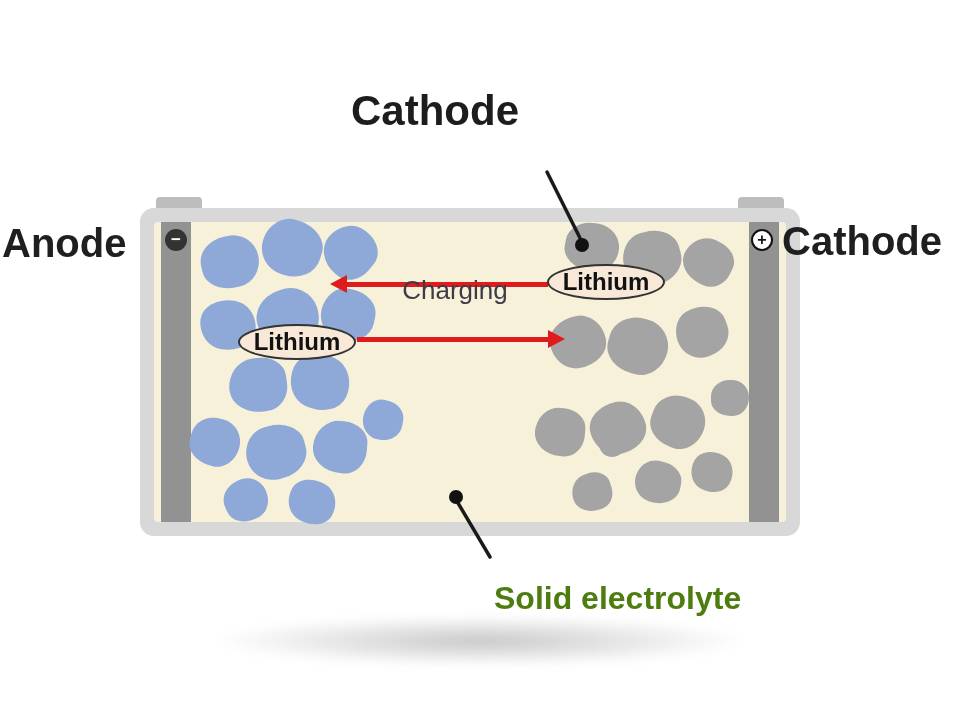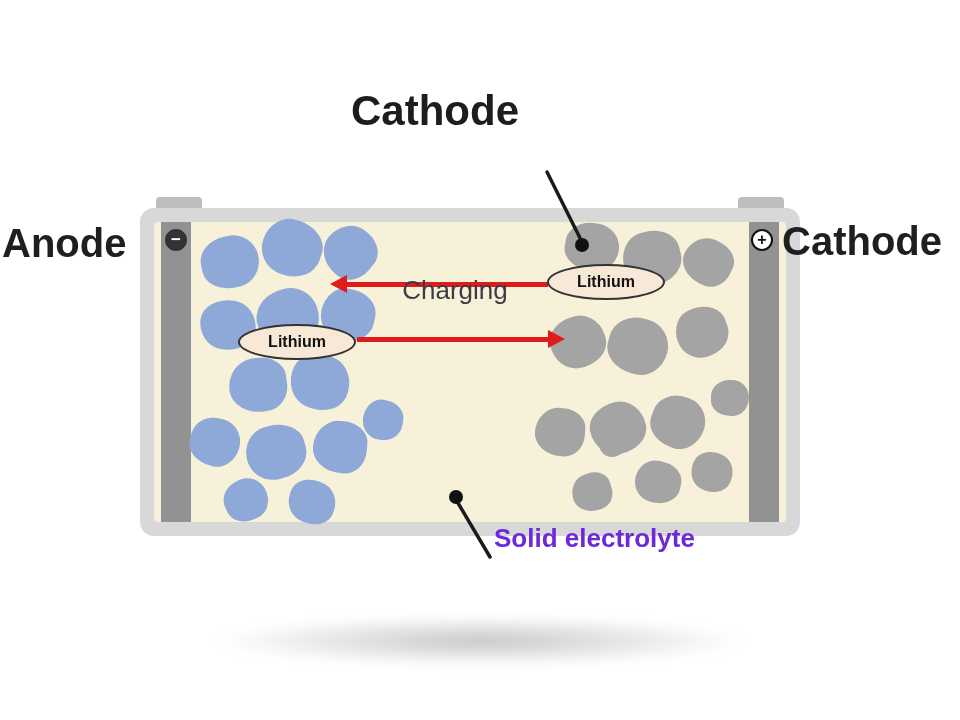--- a/index.html
+++ b/index.html
@@ -37,32 +37,32 @@
     border-top:9px solid transparent;border-bottom:9px solid transparent;
     border-right:17px solid var(--arrow,#e01b1b);}
   .discharging-line{left:357px;top:337px;width:192px;}
   .discharging-head{left:548px;top:330px;width:0;height:0;
     border-top:9px solid transparent;border-bottom:9px solid transparent;
     border-left:17px solid var(--arrow,#e01b1b);}
 
   
   .lithium{width:118px;height:36px;border-radius:50%;background:var(--lithium-fill,#f8e8d8);
     border:2px solid #333;box-sizing:border-box;display:flex;align-items:center;justify-content:center;
-    font-size:16px;font-weight:bold;color:#111;}
+    font-size:24px;font-weight:bold;color:#111;}
   .lithium.near-cathode{left:547px;top:264px;}
   .lithium.near-anode{left:238px;top:324px;}
 
   
   .heading{left:280px;top:86px;width:310px;text-align:center;font-size:42px;font-weight:bold;line-height:50px;color:#1d1d1d;}
   .anode-label{left:2px;top:221px;width:140px;font-size:40px;font-weight:bold;}
   .cathode-label{left:782px;top:219px;width:176px;font-size:40px;font-weight:bold;}
   .process-label{text-align:center;font-size:26px;color:#3c3c46;}
   .charging-label{left:355px;top:275px;width:200px;}
   .discharging-label{left:360px;top:350px;width:215px;}
-  .electrolyte-label{left:494px;top:523px;font-size:26px;font-weight:bold;color:#6d28d9;}
+  .electrolyte-label{left:494px;top:580px;font-size:32px;font-weight:bold;color:#4d7c0f;}
 
   svg.callouts{left:0;top:0;pointer-events:none;}
 </style>
 </head>
 <body>
 
 <div id="stage">
 
   <div class="abs floor-shadow"></div>
 

